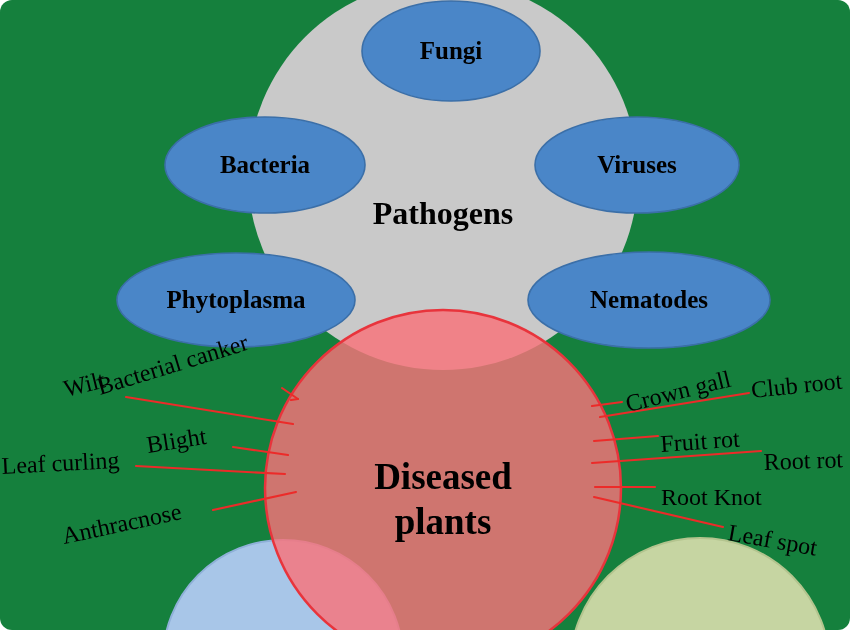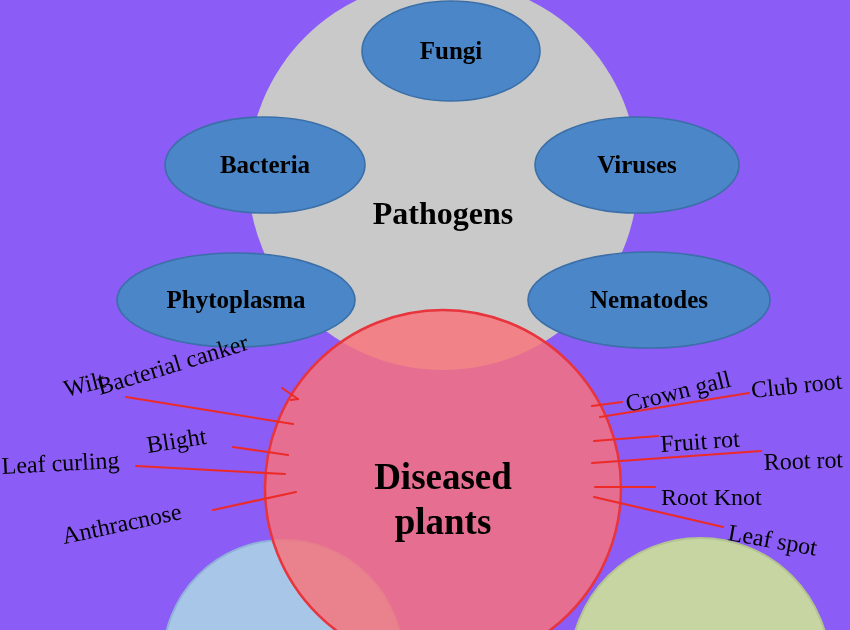--- a/index.html
+++ b/index.html
@@ -4,23 +4,24 @@
 <style>
   html, body {
     margin: 0;
     padding: 0;
     background: #ffffff;
   }
   #diagram-root {
     position: relative;
     width: 850px;
     height: 630px;
-    background: #8b5cf6;
+    background: #15803d;
     overflow: hidden;
     font-family: "Liberation Serif", "DejaVu Serif", serif;
+    border-radius: 12px;
   }
   #canvas {
     position: absolute;
     left: 0;
     top: 0;
     width: 850px;
     height: 630px;
   }
   .svg-label {
     font-family: "Liberation Serif", "DejaVu Serif", serif;

